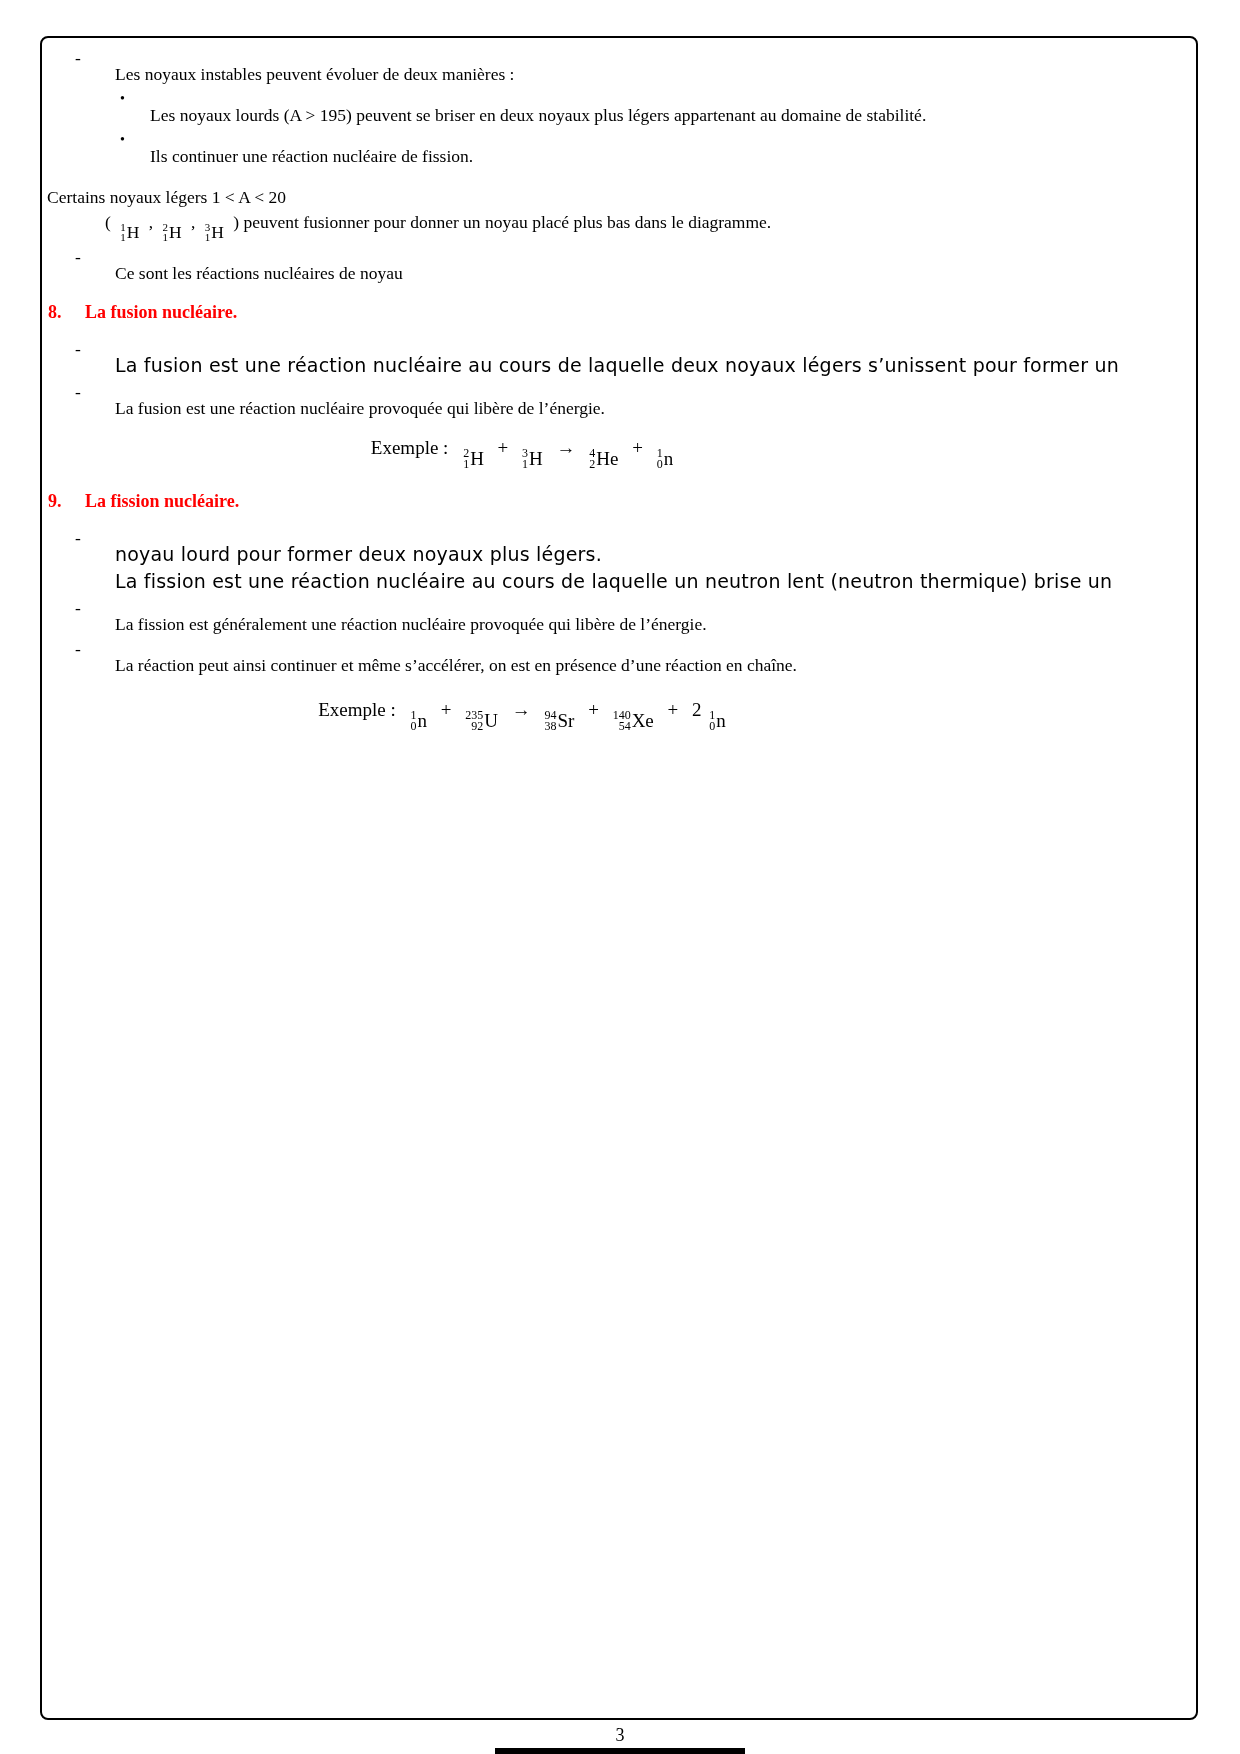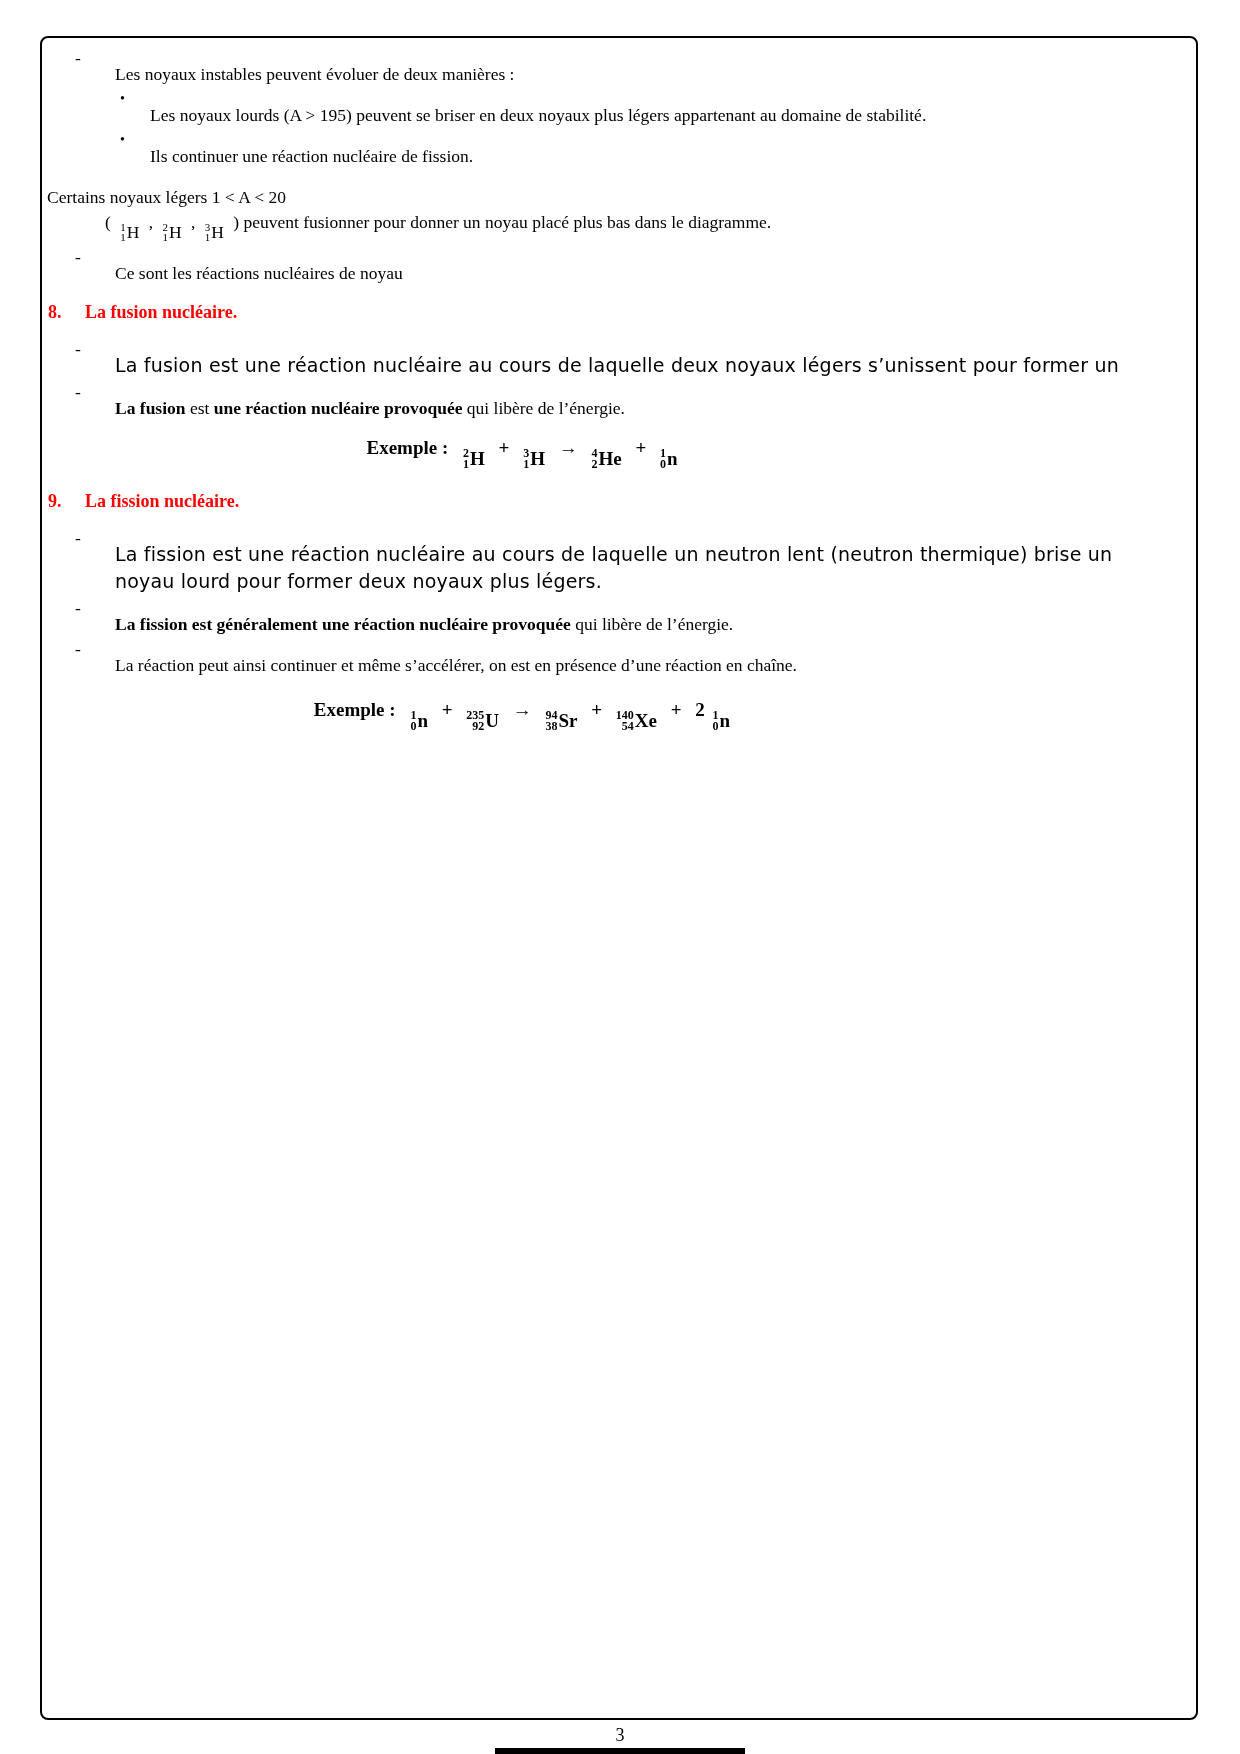--- a/index.html
+++ b/index.html
@@ -57,29 +57,28 @@
     letter-spacing: 0.2px;
     margin-top: 8px;
   }
   .hand > .marker {
     font-family: "Liberation Serif", serif;
     font-size: 17.5px;
     line-height: 27px;
     letter-spacing: 0;
   }
   .txt { flex: 1 1 auto; margin-top: 16px; }
-  b { font-weight: bold; }
+  b { font-weight: normal; }
   .equation {
     width: 960px;
     text-align: center;
     font-size: 19px;
     line-height: 30px;
     margin: 13px 0 10px 0;
     white-space: nowrap;
-    font-weight: bold;
   }
   .eq-label { margin-right: 10px; }
   .op { margin: 0 9px; }
   .coef { margin-right: 3px; }
   .nuclide {
     display: inline-flex;
     align-items: center;
     vertical-align: -3px;
     white-space: nowrap;
   }
@@ -221,22 +220,22 @@
   </div>
 
   <div class="heading">
     <span class="hnum">9.</span>
     <span>La fission nucléaire.</span>
   </div>
 
   <div class="row indent1 hand">
     <span class="marker">-</span>
     <span class="txt">
+      <span style="display:block">noyau lourd pour former deux noyaux plus légers.</span>
       <span style="display:block">La fission est une réaction nucléaire au cours de laquelle un neutron lent (neutron thermique) brise un</span>
-      <span style="display:block">noyau lourd pour former deux noyaux plus légers.</span>
     </span>
   </div>
 
   <div class="row indent1">
     <span class="marker">-</span>
     <span class="txt"><b>La fission est généralement une réaction nucléaire provoquée</b><span> qui libère de l’énergie.</span></span>
   </div>
 
   <div class="row indent1">
     <span class="marker">-</span>

